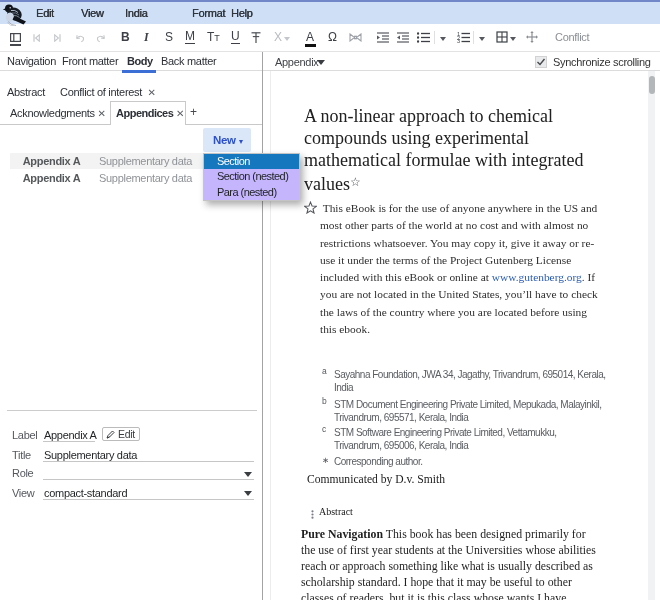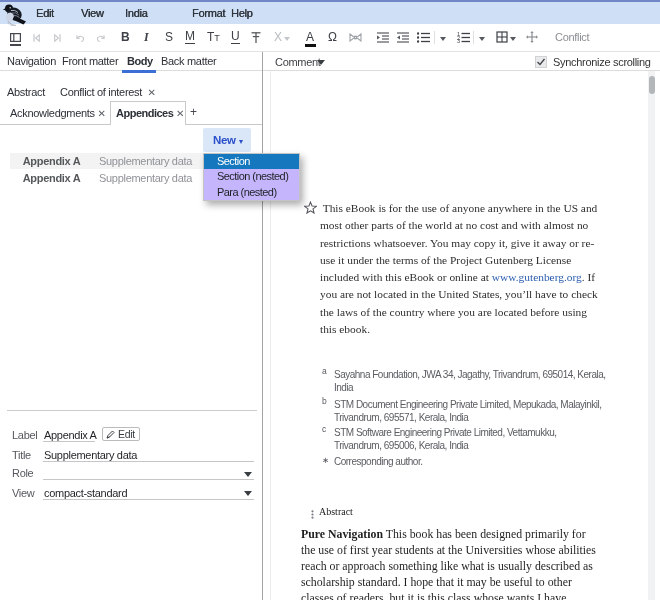--- a/index.html
+++ b/index.html
@@ -236,37 +236,39 @@
 <div class="abs funder" style="top:461px"></div>
 <span class="abs flabel" style="top:466.5px">Role</span>
 <div class="abs funder" style="top:479px"></div>
 <div class="abs fcaret" style="top:472px"></div>
 <span class="abs flabel" style="top:486.5px">View</span>
 <span class="abs fval" style="top:486.5px">compact-standard</span>
 <div class="abs funder" style="top:499px"></div>
 <div class="abs fcaret" style="top:491px"></div>
 <div class="abs" id="divider"></div>
 
-<span class="abs ui" style="left:275px;top:56px;color:#3f4247">Comment</span>
+<span class="abs ui" style="left:275px;top:56px;color:#3f4247">Appendix</span>
 <div class="abs" style="left:317px;top:60px;width:0;height:0;border-left:4px solid transparent;border-right:4px solid transparent;border-top:5px solid #3a3d42"></div>
 <div class="abs" id="cbx">
     <svg width="10" height="10" viewBox="0 0 10 10" style="display:block;margin:0 auto">
       <path d="M1.5,5 L4,7.5 L8.5,2" fill="none" stroke="#44474c" stroke-width="1.4"></path>
     </svg>
   </div>
 <span class="abs ui" style="left:553px;top:56px;color:#333">Synchronize scrolling</span>
 
 <div class="abs" id="doc">
+ <div class="abs title ser">A non-linear approach to chemical<br>compounds using experimental<br>mathematical formulae with integrated<br>values<span style="font-size:12px;vertical-align:4px;color:#4a4d52">☆</span></div>
  <div class="abs ser" id="gut"><svg width="13" height="13" viewBox="0 0 13 13" style="margin-bottom:-2px">
         <path d="M6.5,1.1 L8.06,5.03 L12.3,5.3 L9.0,7.95 L10.05,12.05 L6.5,9.8 L2.95,12.05 L4.0,7.95 L0.7,5.3 L4.94,5.03 Z" fill="none" stroke="#54575d" stroke-width="1.05"></path>
       </svg>&nbsp;&nbsp;This eBook is for the use of anyone anywhere in the US and<br>most other parts of the world at no cost and with almost no<br>restrictions whatsoever. You may copy it, give it away or re-<br>use it under the terms of the Project Gutenberg License<br>included with this eBook or online at <span class="link">www.gutenberg.org</span>. If<br>you are not located in the United States, you’ll have to check<br>the laws of the country where you are located before using<br>this ebook.</div>
  <div class="abs affil" style="top:296.5px"><span class="amk">a</span>Sayahna Foundation, JWA 34, Jagathy, Trivandrum, 695014, Kerala,<br>India</div>
  <div class="abs affil" style="top:326.5px"><span class="amk">b</span>STM Document Engineering Private Limited, Mepukada, Malayinkil,<br>Trivandrum, 695571, Kerala, India</div>
  <div class="abs affil" style="top:354.5px"><span class="amk">c</span>STM Software Engineering Private Limited, Vettamukku,<br>Trivandrum, 695006, Kerala, India</div>
  <div class="abs affil" style="top:384px"><span class="amk" style="top:-1px">∗</span>Corresponding author.</div>
+ <div class="abs ser" id="comm">Communicated by D.v. Smith</div>
  <svg class="abs" id="absdots" width="3" height="9" viewBox="0 0 3 9">
       <circle cx="1.5" cy="1.3" r="1.1" fill="#7a7e84"></circle>
       <circle cx="1.5" cy="4.5" r="1.1" fill="#7a7e84"></circle>
       <circle cx="1.5" cy="7.7" r="1.1" fill="#7a7e84"></circle>
     </svg>
  <div class="abs ser" id="abshead">Abstract</div>
  <div class="abs ser" id="abspara"><b>Pure Navigation</b> This book has been designed primarily for<br>the use of first year students at the Universities whose abilities<br>reach or approach something like what is usually described as<br>scholarship standard. I hope that it may be useful to other<br>classes of readers, but it is this class whose wants I have</div>
 </div>
 <div class="abs" id="gutline"></div>
 <div class="abs" id="strack"></div>

